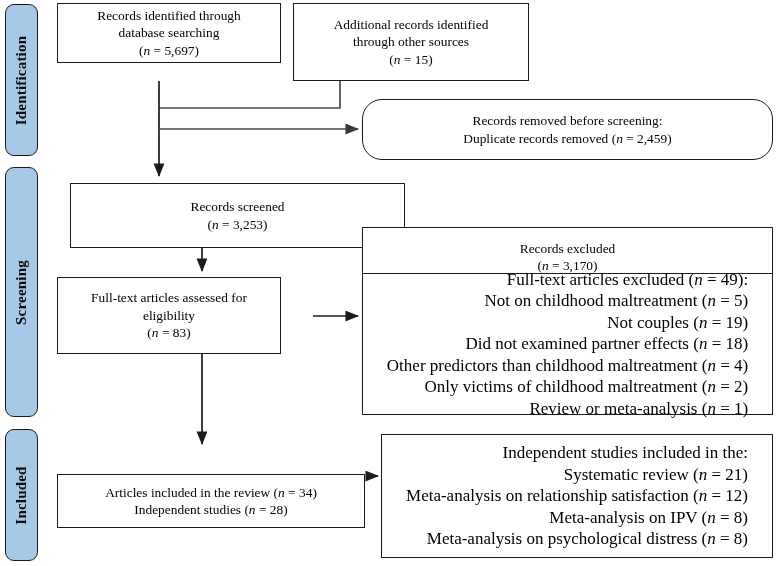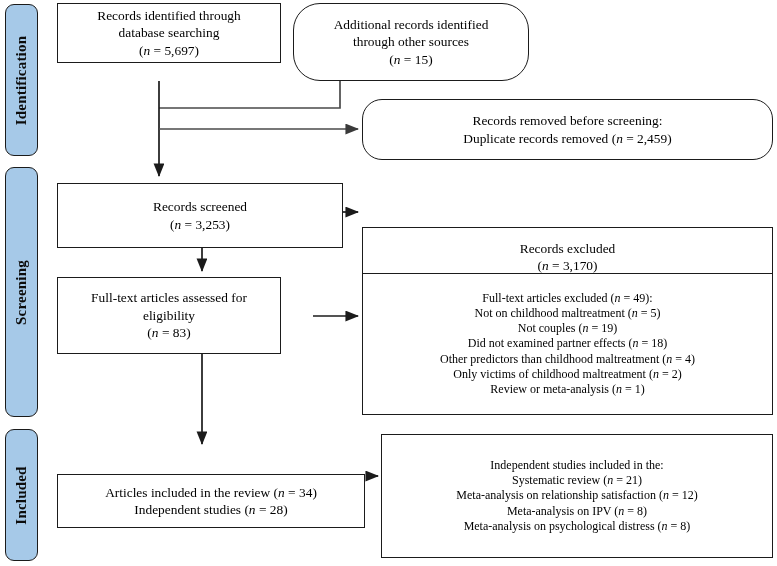--- a/index.html
+++ b/index.html
@@ -52,22 +52,23 @@
     text-align: center;
   }
   .flow-box .box-text {
     font-size: 13.4px;
     line-height: 1.30;
     color: #000000;
     padding: 0 6px;
     white-space: pre-line;
   }
   .flow-box.small-text .box-text {
-    font-size: 12px;
+    font-size: 17px;
     line-height: 1.265;
+    text-align: right;
   }
   i {
     font-style: italic;
   }
 </style>
 </head>
 <body>
 
 <div id="diagram">
 
@@ -107,29 +108,29 @@
   </div>
 
   <div class="stage-tab" style="left:5px; top:429px; width:33px; height:132px;">
     <span class="stage-label">Included</span>
   </div>
 
   <div class="flow-box" style="left:57px; top:3px; width:224px; height:60px;">
     <span class="box-text">Records identified through<br>database searching<br>(<i>n</i> = 5,697)</span>
   </div>
 
-  <div class="flow-box" style="left:293px; top:3px; width:236px; height:78px;border-radius:27px;">
+  <div class="flow-box" style="left:293px; top:3px; width:236px; height:78px;">
     <span class="box-text">Additional records identified<br>through other sources<br>(<i>n</i> = 15)</span>
   </div>
 
   <div class="flow-box" style="left:362px; top:99px; width:411px; height:61px;border-radius:20px;">
     <span class="box-text">Records removed before screening:<br>Duplicate records removed (<i>n</i> = 2,459)</span>
   </div>
 
-  <div class="flow-box" style="left:57px; top:183px; width:286px; height:65px;">
+  <div class="flow-box" style="left:70px; top:183px; width:335px; height:65px;">
     <span class="box-text">Records screened<br>(<i>n</i> = 3,253)</span>
   </div>
 
   <div class="flow-box" style="left:362px; top:183px; width:411px; height:60px;margin-top:44px;">
     <span class="box-text">Records excluded<br>(<i>n</i> = 3,170)</span>
   </div>
 
   <div class="flow-box" style="left:57px; top:277px; width:224px; height:77px;">
     <span class="box-text">Full-text articles assessed for<br>eligibility<br>(<i>n</i> = 83)</span>
   </div>

